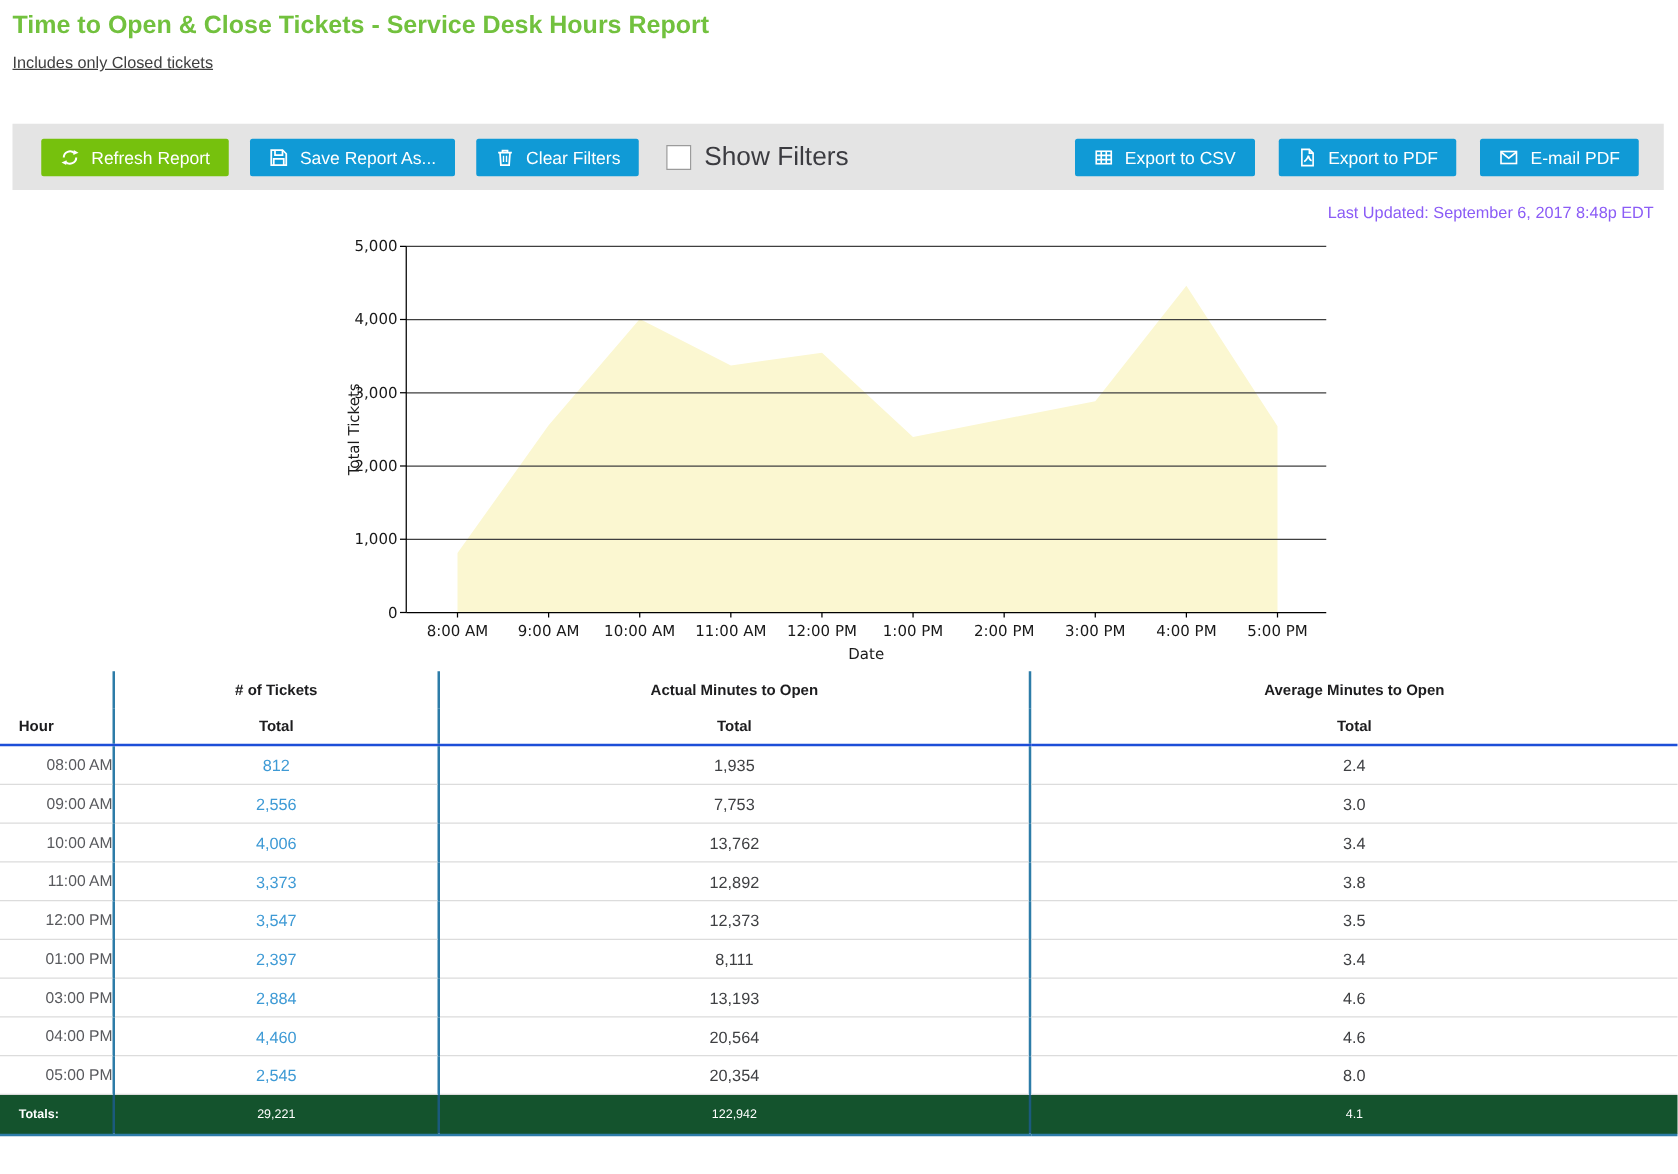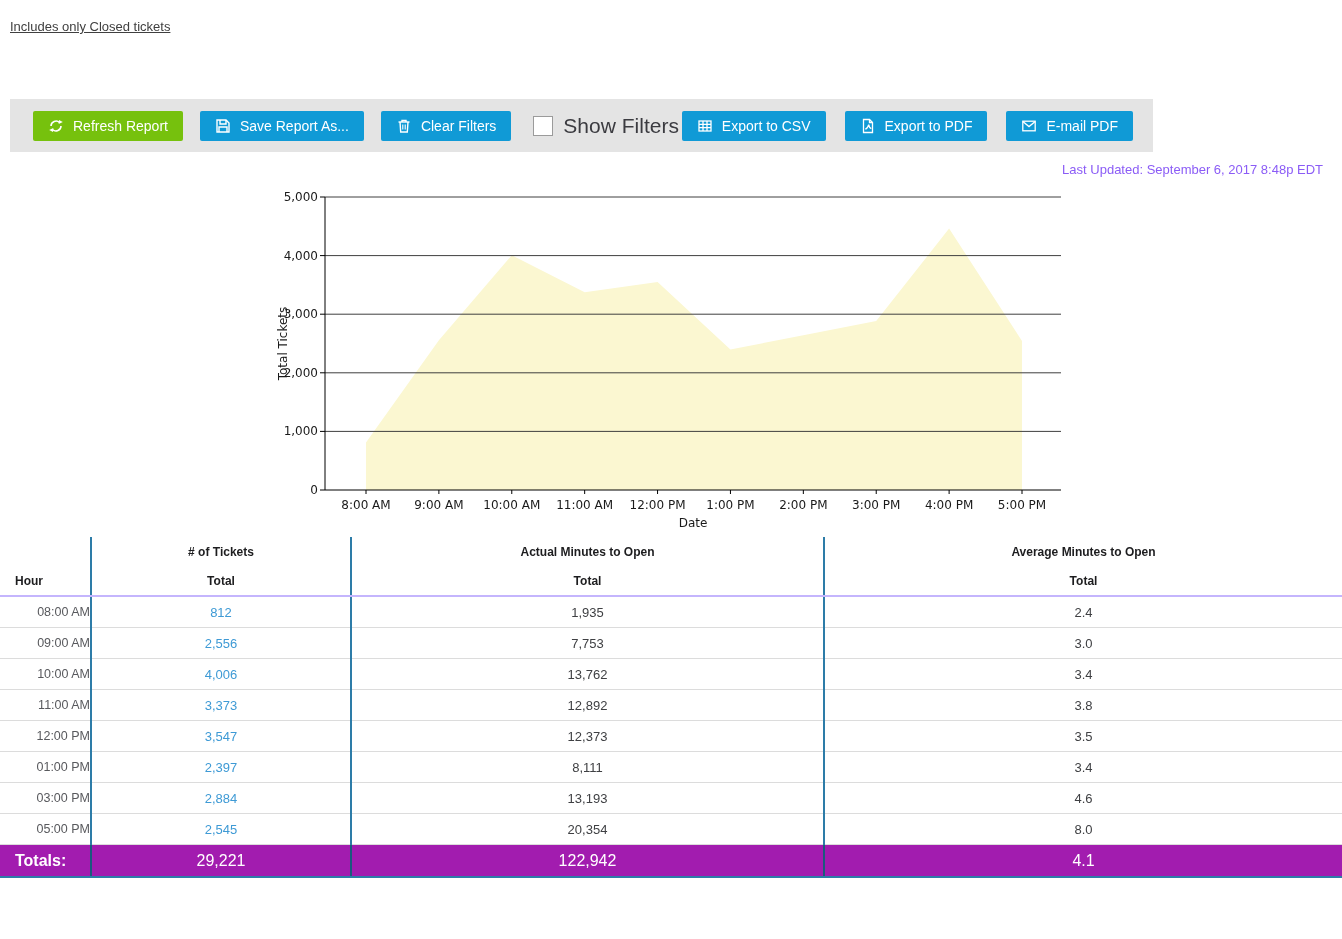--- a/index.html
+++ b/index.html
@@ -7,21 +7,21 @@
     width:1342px; height:939px; position:relative; overflow:hidden;
     background:#ffffff; font-family:"Liberation Sans", sans-serif;
   }
   
   .page-header { position:absolute; top:9px; left:10px; }
   .page-title { margin:0; font-size:20px; font-weight:bold; color:#72c13e; }
   .page-subtitle { margin-top:10px; font-size:13px; color:#404040;text-decoration:underline; }
 
   
   .toolbar {
-    position:absolute; top:99px; left:10px; width:1143px; height:53px;
+    position:absolute; top:99px; left:10px; width:1321px; height:53px;
     background:#e4e4e4; box-sizing:border-box;
     display:flex; align-items:center; justify-content:space-between;
     padding:0 20px 0 23px;
   }
   .toolbar-left  { display:flex; align-items:center; gap:17px; }
   .toolbar-right { display:flex; align-items:flex-end; gap:19px; }
   .btn {
     display:inline-flex; align-items:center; gap:9px; height:30px; padding:0 15px;
     border:none; border-radius:2px; color:#fff; font-size:14px;
     font-family:inherit; cursor:pointer; white-space:nowrap;
@@ -42,40 +42,41 @@
   .chart-wrap svg { display:block; }
 
   
   table.report {
     position:absolute; top:537px; left:0; width:1342px;
     border-collapse:collapse; table-layout:fixed;
   }
   table.report th, table.report td { padding:0; overflow:hidden; }
   thead th { font-size:12px; font-weight:bold; color:#1d1d1f; text-align:center; vertical-align:middle; }
   .group-row th { height:30px; }
-  .sub-row th { height:28px; border-bottom:2px solid #c4b5fd; }
+  .sub-row th { height:28px; border-bottom:2px solid #1d4ed8; }
   .sub-row th.c1 { text-align:left; padding-left:15px; }
   th.c2, td.c2, th.c3, td.c3, th.c4, td.c4 { border-left:2px solid #2d7ca8; }
   tbody td {
     height:30px; font-size:13px; border-bottom:1px solid #dcdcdc;
     text-align:center; color:#3f4043; vertical-align:middle;
   }
   tbody td.c1 { text-align:right; padding-left:15px; color:#58595d; font-size:12.5px; }
   .tickets-link { color:#3e9ad5; cursor:pointer; }
   tfoot td {
-    height:31px; background:#a21caf; color:#ffffff; font-size:16px;
+    height:31px; background:#14532d; color:#ffffff; font-size:10px;
     text-align:center; vertical-align:middle; border-bottom:2px solid #2d7ca8;
   }
   tfoot td.c1 { text-align:left; padding-left:15px; font-weight:bold; }
   tfoot td.c2, tfoot td.c3, tfoot td.c4 { border-left:2px solid #1b5a7d; }
 </style>
 </head>
 <body>
 
 <div class="page-header">
+  <h1 class="page-title">Time to Open &amp; Close Tickets - Service Desk Hours Report</h1>
   <div class="page-subtitle">Includes only Closed tickets</div>
 </div>
 
 <div class="toolbar">
   <div class="toolbar-left">
     <button class="btn btn-green">
       <span class="ico">
         <svg viewBox="0 0 16 16" width="16" height="16">
           <g stroke="#fff" stroke-width="1.6" fill="none">
             <path d="M13 8a5 5 0 0 1-8.5 3.5"></path>
@@ -262,20 +263,26 @@
         <td class="c3">8,111</td>
         <td class="c4">3.4</td>
       </tr>
       <tr>
         <td class="c1">03:00 PM</td>
         <td class="c2"><span class="tickets-link">2,884</span></td>
         <td class="c3">13,193</td>
         <td class="c4">4.6</td>
       </tr>
       <tr>
+        <td class="c1">04:00 PM</td>
+        <td class="c2"><span class="tickets-link">4,460</span></td>
+        <td class="c3">20,564</td>
+        <td class="c4">4.6</td>
+      </tr>
+      <tr>
         <td class="c1">05:00 PM</td>
         <td class="c2"><span class="tickets-link">2,545</span></td>
         <td class="c3">20,354</td>
         <td class="c4">8.0</td>
       </tr>
     </tbody>
   <tfoot>
     <tr class="totals-row">
       <td class="c1">Totals:</td>
       <td class="c2">29,221</td>

